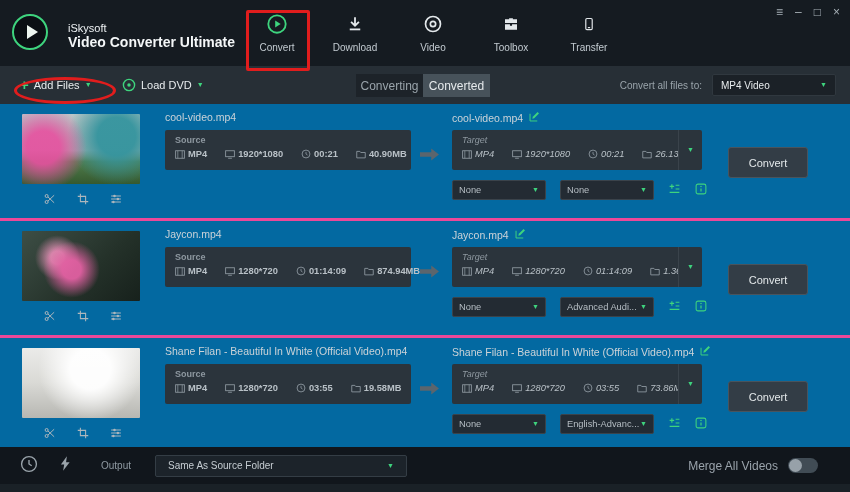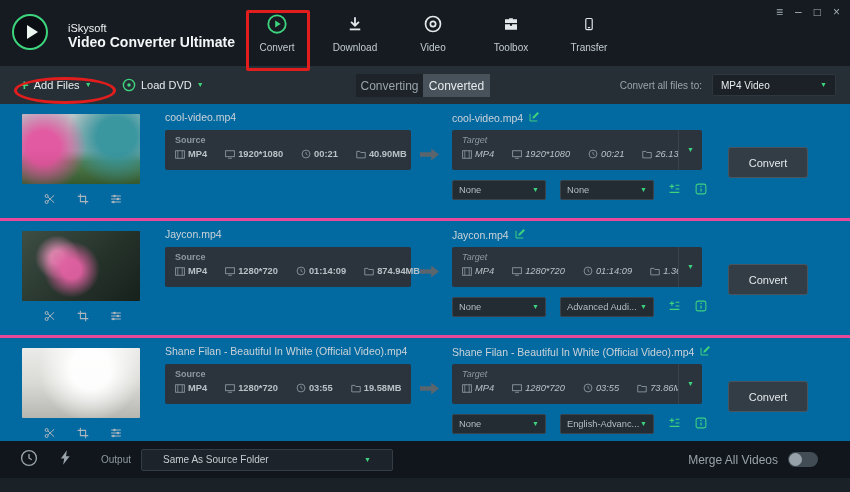--- a/index.html
+++ b/index.html
@@ -72,26 +72,26 @@
   .tgt-panel{position:absolute;left:452px;top:26px;width:250px;height:40px;display:flex;}
   .tgt-main{flex:1;padding:5px 10px;overflow:hidden;font-style:italic;}
   .fmt-caret{width:24px;border-left:1px solid #3a434b;display:flex;align-items:center;justify-content:center;cursor:pointer;}
   .row-dds{position:absolute;left:452px;top:76px;display:flex;align-items:center;gap:14px;}
   .dd{width:94px;height:20px;background:#232b33;border:1px solid #3a434b;border-radius:2px;display:flex;align-items:center;justify-content:space-between;padding:0 6px;font-size:9.3px;color:#b6bec4;cursor:pointer;}
   .dd .ddv{white-space:nowrap;overflow:hidden;max-width:72px;}
   .icon-btn{color:var(--accent-green);cursor:pointer;display:flex;}
   .convert-btn{position:absolute;left:728px;top:43px;width:80px;height:31px;background:#333d46;border:1px solid #49545d;border-radius:3px;color:#e3e8ea;font-size:11px;display:flex;align-items:center;justify-content:center;cursor:pointer;}
 
   
-  .footer{position:absolute;left:0;right:0;bottom:14px;height:37px;background:#11161c;display:flex;align-items:center;padding:0 14px;}
+  .footer{position:absolute;left:0;right:0;bottom:8px;height:37px;background:#11161c;display:flex;align-items:center;padding:0 14px;}
   .f-icon{color:#9aa4ab;display:flex;align-items:center;cursor:pointer;}
   .f-clock{margin-left:6px;}
   .f-bolt{margin-left:22px;}
   .out-label{margin-left:30px;font-size:10px;color:#8f99a1;}
-  .out-dd{margin-left:10px;width:252px;height:22px;background:#1c232a;border:1px solid #343d45;border-radius:2px;display:flex;align-items:center;justify-content:space-between;padding:0 21px;font-size:10px;color:#c6cdd2;cursor:pointer;}
+  .out-dd{margin-left:24px;width:252px;height:22px;background:#1c232a;border:1px solid #343d45;border-radius:2px;display:flex;align-items:center;justify-content:space-between;padding:0 12px;font-size:10px;color:#c6cdd2;cursor:pointer;}
   .f-spacer{flex:1;}
   .merge-label{font-size:12px;color:#9aa3ab;margin-right:10px;}
   .toggle{width:30px;height:15px;border-radius:8px;background:#414c55;position:relative;cursor:pointer;margin-right:18px;}
   .toggle .knob{position:absolute;left:1px;top:1px;width:13px;height:13px;border-radius:50%;background:#97a1a9;}
   .convert-all{width:104px;height:29px;background:var(--convert-all-green);border:none;border-radius:3px;color:#fff;font-size:11px;display:flex;align-items:center;justify-content:center;cursor:pointer;}
 
   
   .ann{position:absolute;border:3px solid var(--annotation-red);pointer-events:none;z-index:50;}
   .ann-rect{left:246px;top:10px;width:64px;height:61px;border-radius:2px;}
   .ann-oval{left:14px;top:77px;width:102px;height:27px;border-radius:50%;}

